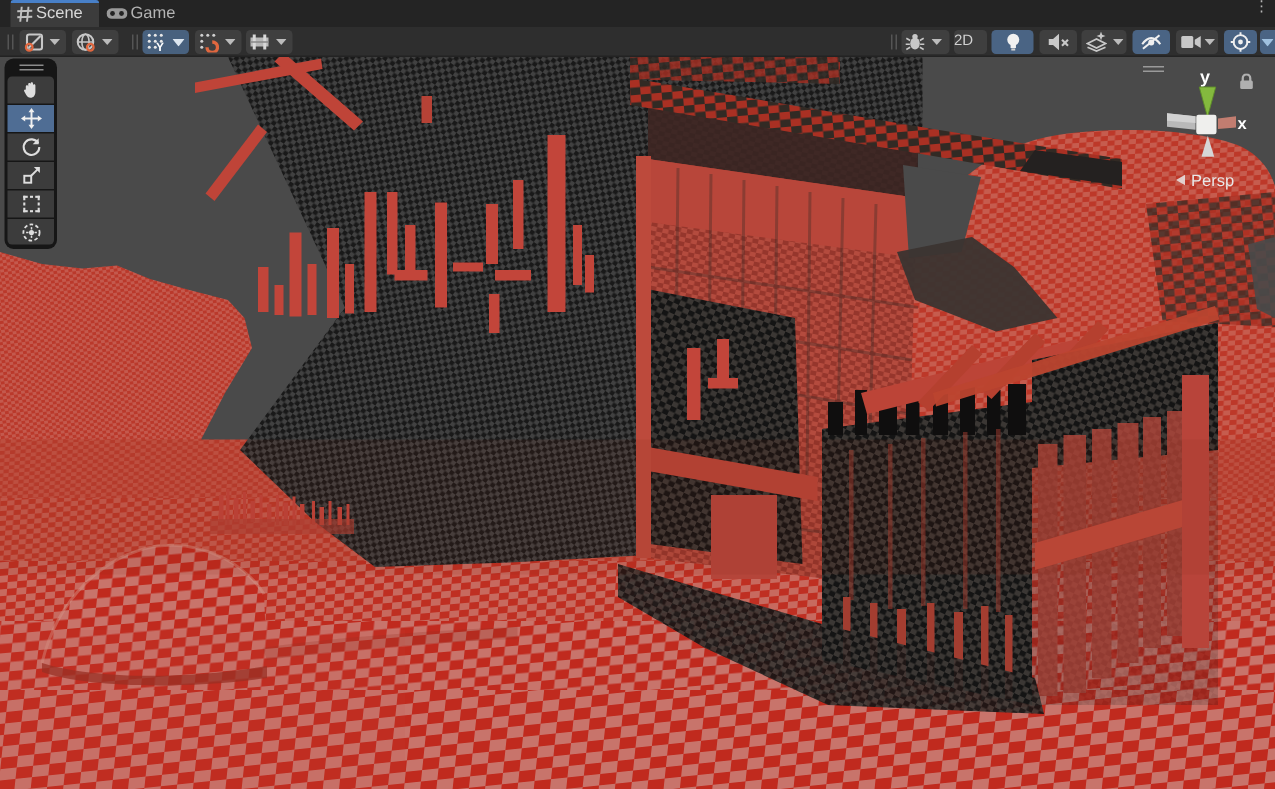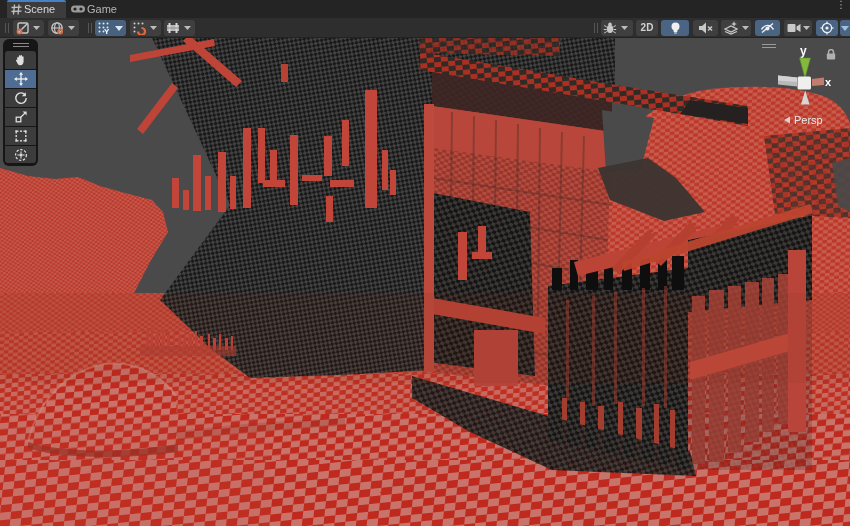--- a/index.html
+++ b/index.html
@@ -315,21 +315,21 @@
         <line x1="3.6" y1="8.5" x2="0.8" y2="8.5"></line>
         <line x1="3.8" y1="10.5" x2="1.2" y2="12"></line>
         <line x1="10.2" y1="6" x2="12.8" y2="4.5"></line>
         <line x1="10.4" y1="8.5" x2="13.2" y2="8.5"></line>
         <line x1="10.2" y1="10.5" x2="12.8" y2="12"></line>
       </g>
     </svg>
 <svg class="abs" style="left:621px;top:26px" width="7" height="4" viewBox="0 0 7 4">
       <path d="M0,0 L7,0 L3.5,4 Z" fill="#bcbcbc"></path>
     </svg>
-<div class="abs" style="left:636px;top:20px;width:22px;height:16px;background:#3f3f3f;border-radius:3px;color:#d0d0d0;font-size:10px;font-weight:bold;text-align:center;line-height:16px;">2D</div>
+<div class="abs" style="left:636px;top:20px;width:22px;height:16px;background:#3f3f3f;border-radius:3px;color:#d0d0d0;font-size:10px;font-weight:normal;text-align:left;line-height:16px;">2D</div>
 <div class="abs" style="left:661px;top:20px;width:28px;height:16px;background:#4a6484;border-radius:3px;"></div>
 <svg class="abs" style="left:669px;top:21px" width="13" height="14" viewBox="0 0 13 14">
       <circle cx="6.5" cy="5.5" r="4" fill="#f0f0f0"></circle>
       <rect x="4.7" y="9" width="3.6" height="2" fill="#f0f0f0"></rect>
       <rect x="5.2" y="11.3" width="2.6" height="1.4" fill="#d0d0d0"></rect>
     </svg>
 <div class="abs" style="left:693px;top:20px;width:25px;height:16px;background:#3f3f3f;border-radius:3px;"></div>
 <svg class="abs" style="left:699px;top:22px" width="14" height="12" viewBox="0 0 14 12">
       <path d="M0,4 L3,4 L7,0.5 L7,11.5 L3,8 L0,8 Z" fill="#c8c8c8"></path>
       <g stroke="#c8c8c8" stroke-width="1.4">

